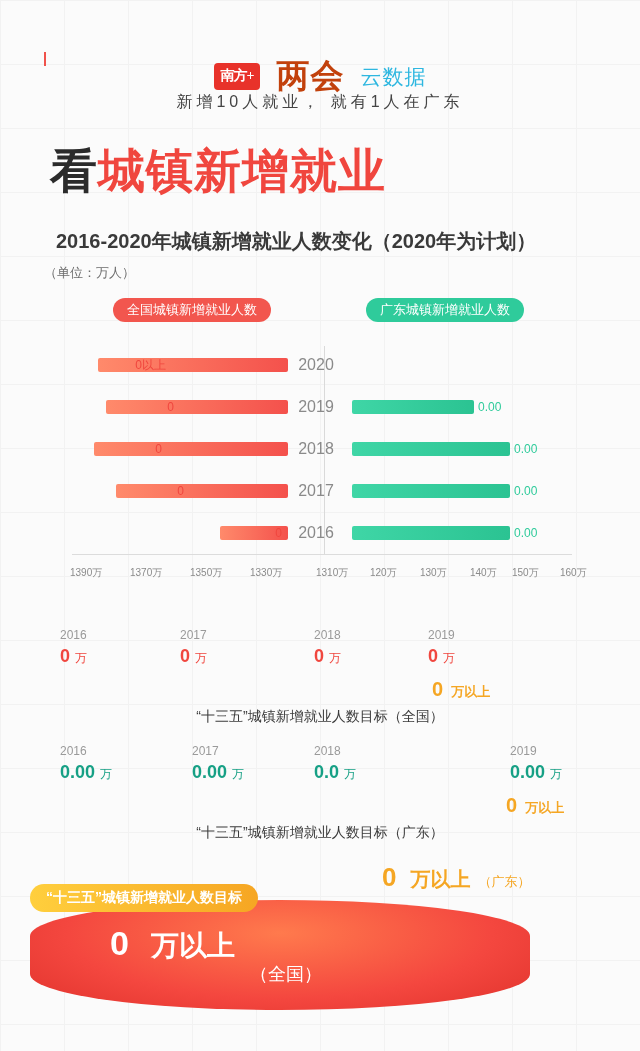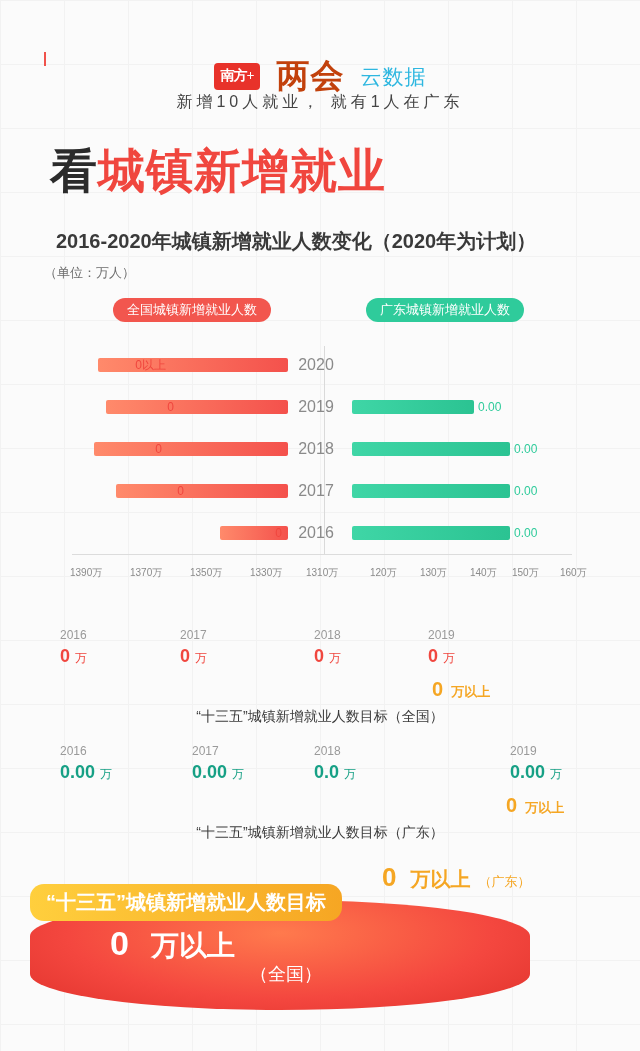--- a/index.html
+++ b/index.html
@@ -134,21 +134,21 @@
   .final-line .s{font-size:13px;color:#f5a623;margin-left:8px;}
 
   .disc{
     position:absolute;left:30px;top:900px;width:500px;height:110px;
     background:radial-gradient(ellipse at 50% 30%, #ff7a4d 0%, #f4473f 60%, #e0322c 100%);
     border-radius:50%/36px;
   }
   .disc-badge{
     position:absolute;left:30px;top:884px;
     background:linear-gradient(90deg,#ffcf3d,#f6a623);
-    border-radius:14px;color:#fff;font-size:20px;font-weight:bold;
+    border-radius:14px;color:#fff;font-size:14px;font-weight:bold;
     padding:5px 16px;white-space:nowrap;
   }
   .disc-main{
     position:absolute;left:110px;top:924px;white-space:nowrap;color:#fff;
   }
   .disc-main .n{font-size:34px;font-weight:bold;}
   .disc-main .t{font-size:28px;font-weight:bold;margin-left:22px;}
   .disc-sub{
     position:absolute;left:250px;top:962px;color:#fff;font-size:18px;
   }
@@ -220,21 +220,21 @@
     <div class="bar-r" style="width:158px;"></div>
     <div class="val-r" style="left:514px;">0.00</div>
   </div>
 
   <div class="scale">
     <div class="tickbar"></div>
     <div class="lab" style="left:70px;">1390万</div>
     <div class="lab" style="left:130px;">1370万</div>
     <div class="lab" style="left:190px;">1350万</div>
     <div class="lab" style="left:250px;">1330万</div>
-    <div class="lab" style="left:306px;">1310万</div>
+    <div class="lab" style="left:316px;">1310万</div>
     <div class="lab" style="left:370px;">120万</div>
     <div class="lab" style="left:420px;">130万</div>
     <div class="lab" style="left:470px;">140万</div>
     <div class="lab" style="left:512px;">150万</div>
     <div class="lab" style="left:560px;">160万</div>
   </div>
 </div>
 
 <div class="blk">
   <div class="cell" style="left:60px;top:628px;">

